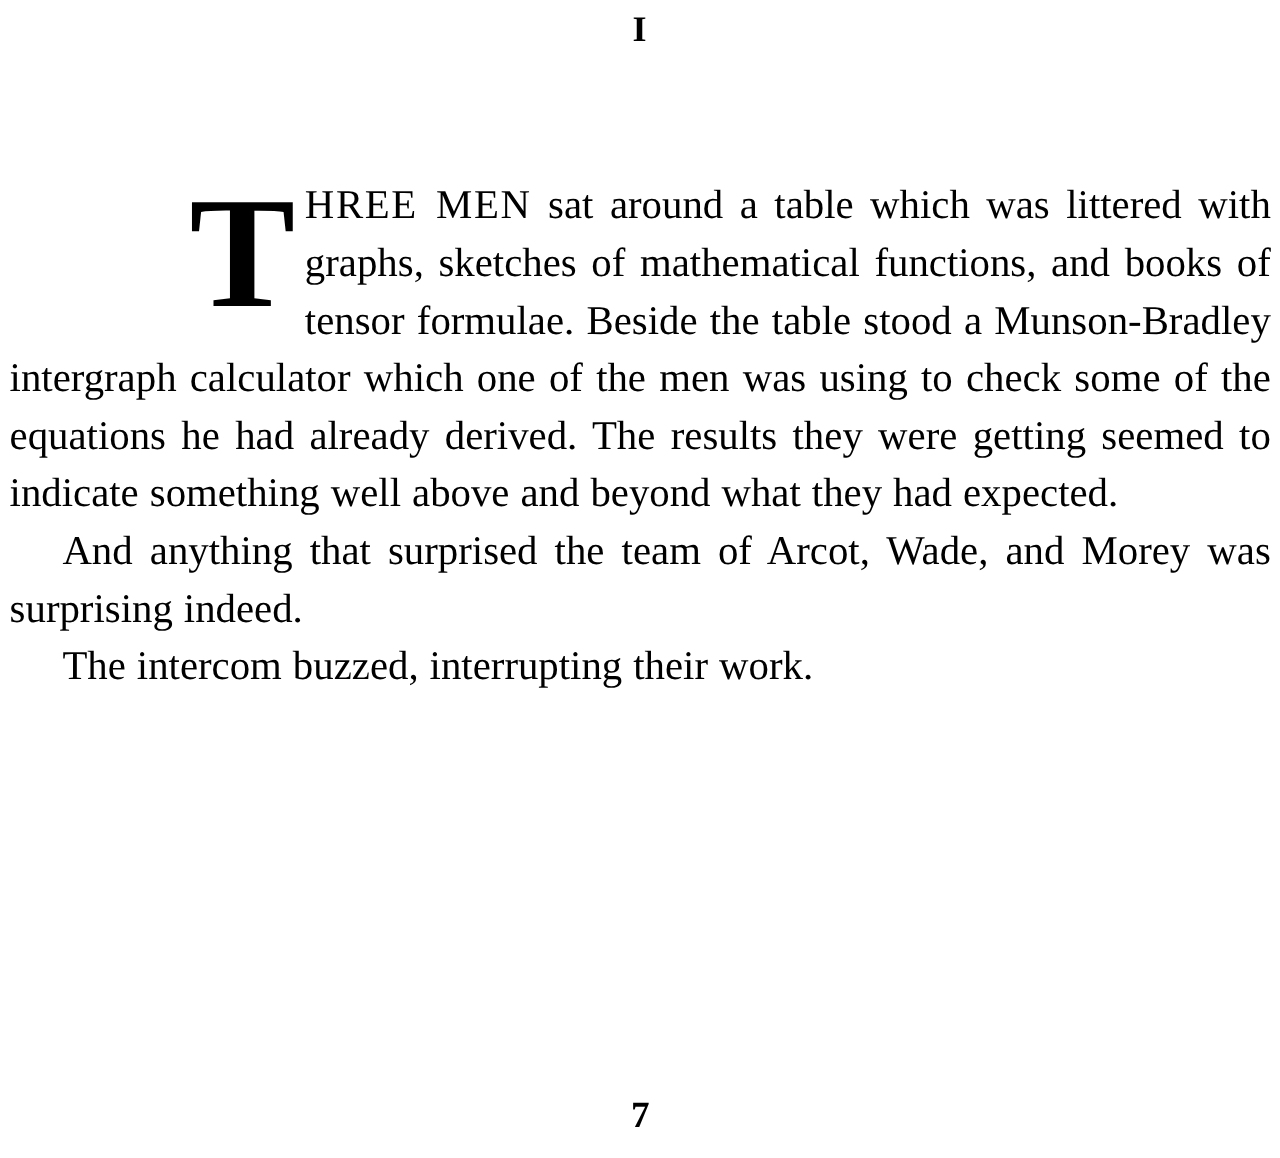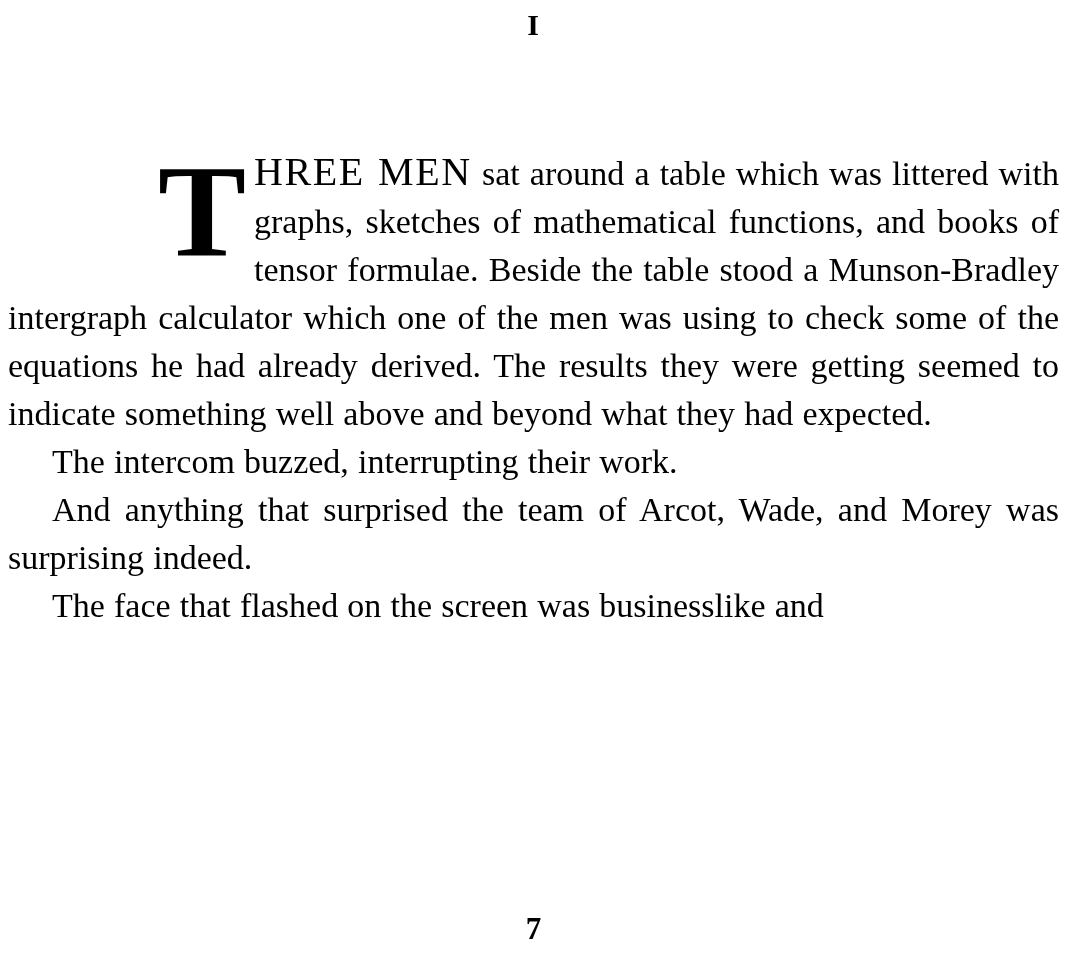--- a/index.html
+++ b/index.html
@@ -62,21 +62,21 @@
     line-height: 0.86;
     font-weight: bold;
     padding: 0 10px 0 150px;
     margin-top: 6px;
     margin-bottom: -6px;
     letter-spacing: -2px;
   }
   .smallcaps {
     font-variant: small-caps;
     letter-spacing: 0.04em;
-    font-size: 40px;
+    font-size: 34px;
   }
   .page-number {
     position: absolute;
     bottom: 18px;
     left: 0;
     right: 0;
     text-align: center;
     font-size: 31px;
     font-weight: bold;
     font-family: "Liberation Serif", "DejaVu Serif", serif;
@@ -86,24 +86,23 @@
 <body>
 
 <div class="page">
 
   <div class="chapter-number">I</div>
 
   <div class="body-block">
 
     <p class="para opening"><span class="dropcap">T</span><span class="smallcaps">HREE MEN</span><span> sat around a table which was littered with graphs, sketches of mathematical functions, and books of tensor formulae. Beside the table stood a Munson-Bradley intergraph calculator which one of the men was using to check some of the equations he had already derived. The results they were getting seemed to indicate something well above and beyond what they had expected.</span></p>
 
+    <p class="para indent">And anything that surprised the team of Arcot, Wade, and Morey was surprising indeed.</p>
+
     <p class="para indent">The intercom buzzed, interrupting their work.</p>
 
-    <p class="para indent">And anything that surprised the team of Arcot, Wade, and Morey was surprising indeed.</p>
 
-
-    <p class="para indent">The face that flashed on the screen was businesslike and</p>
 
   </div>
 
   <div class="page-number">7</div>
 
 </div>
 
 </body></html>

